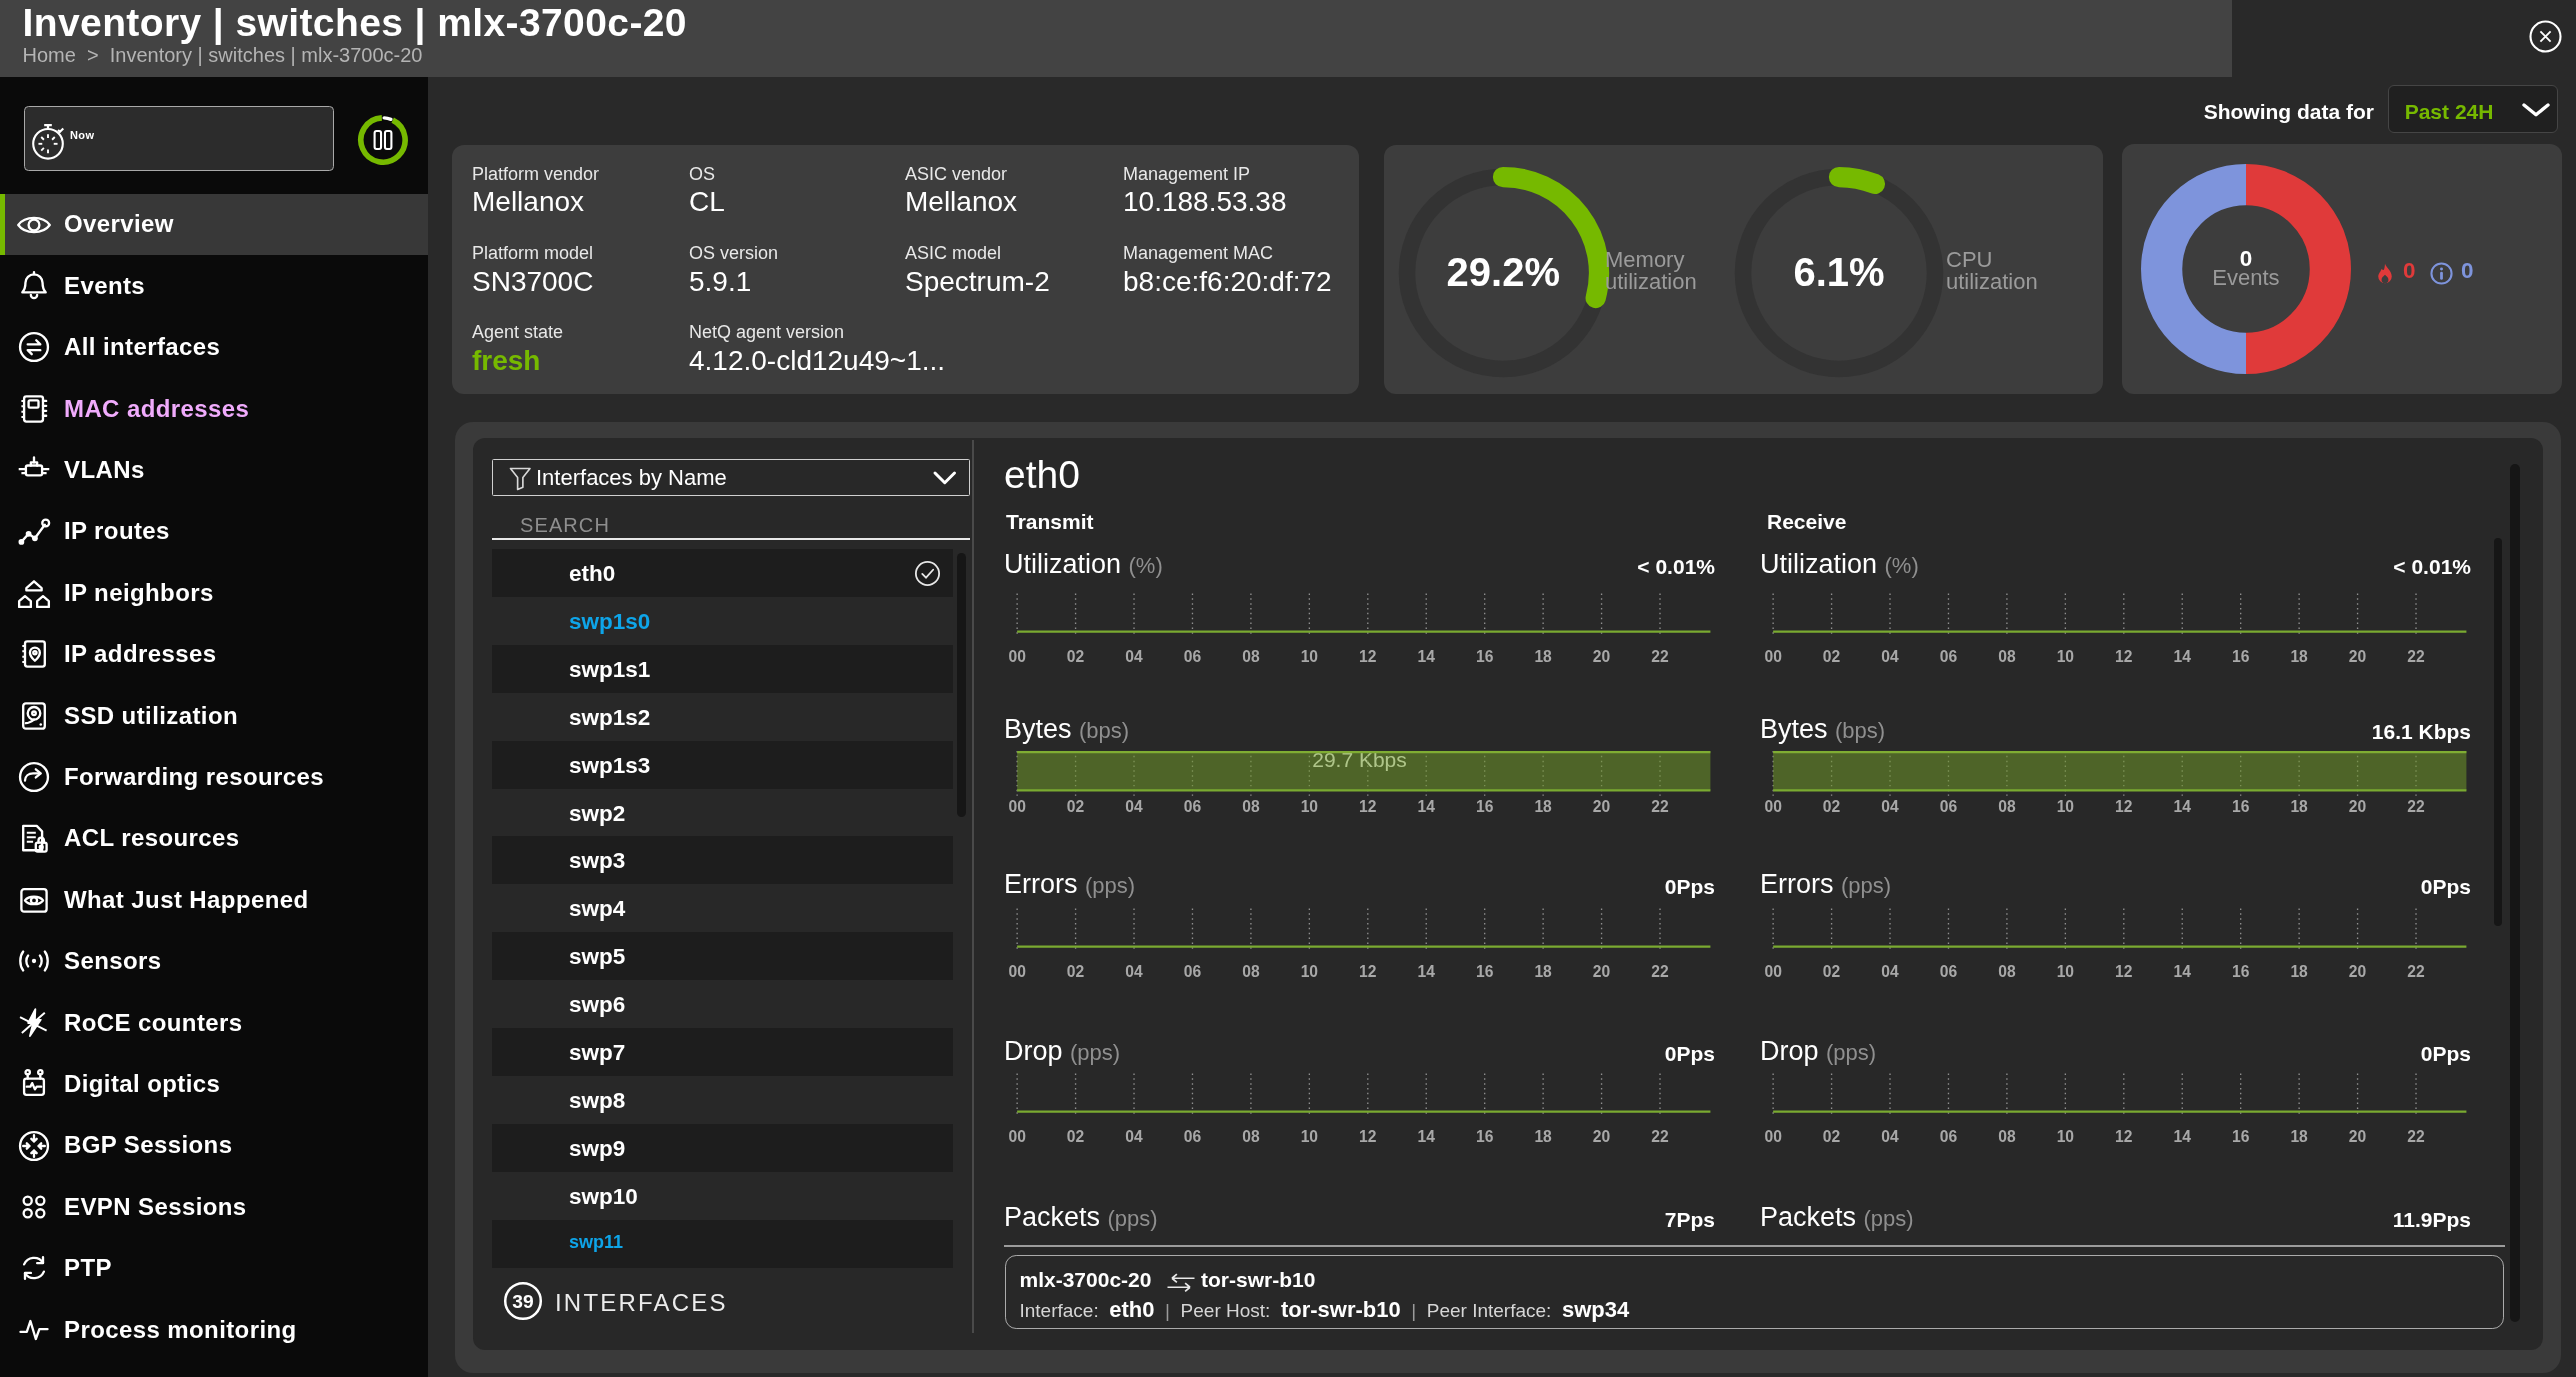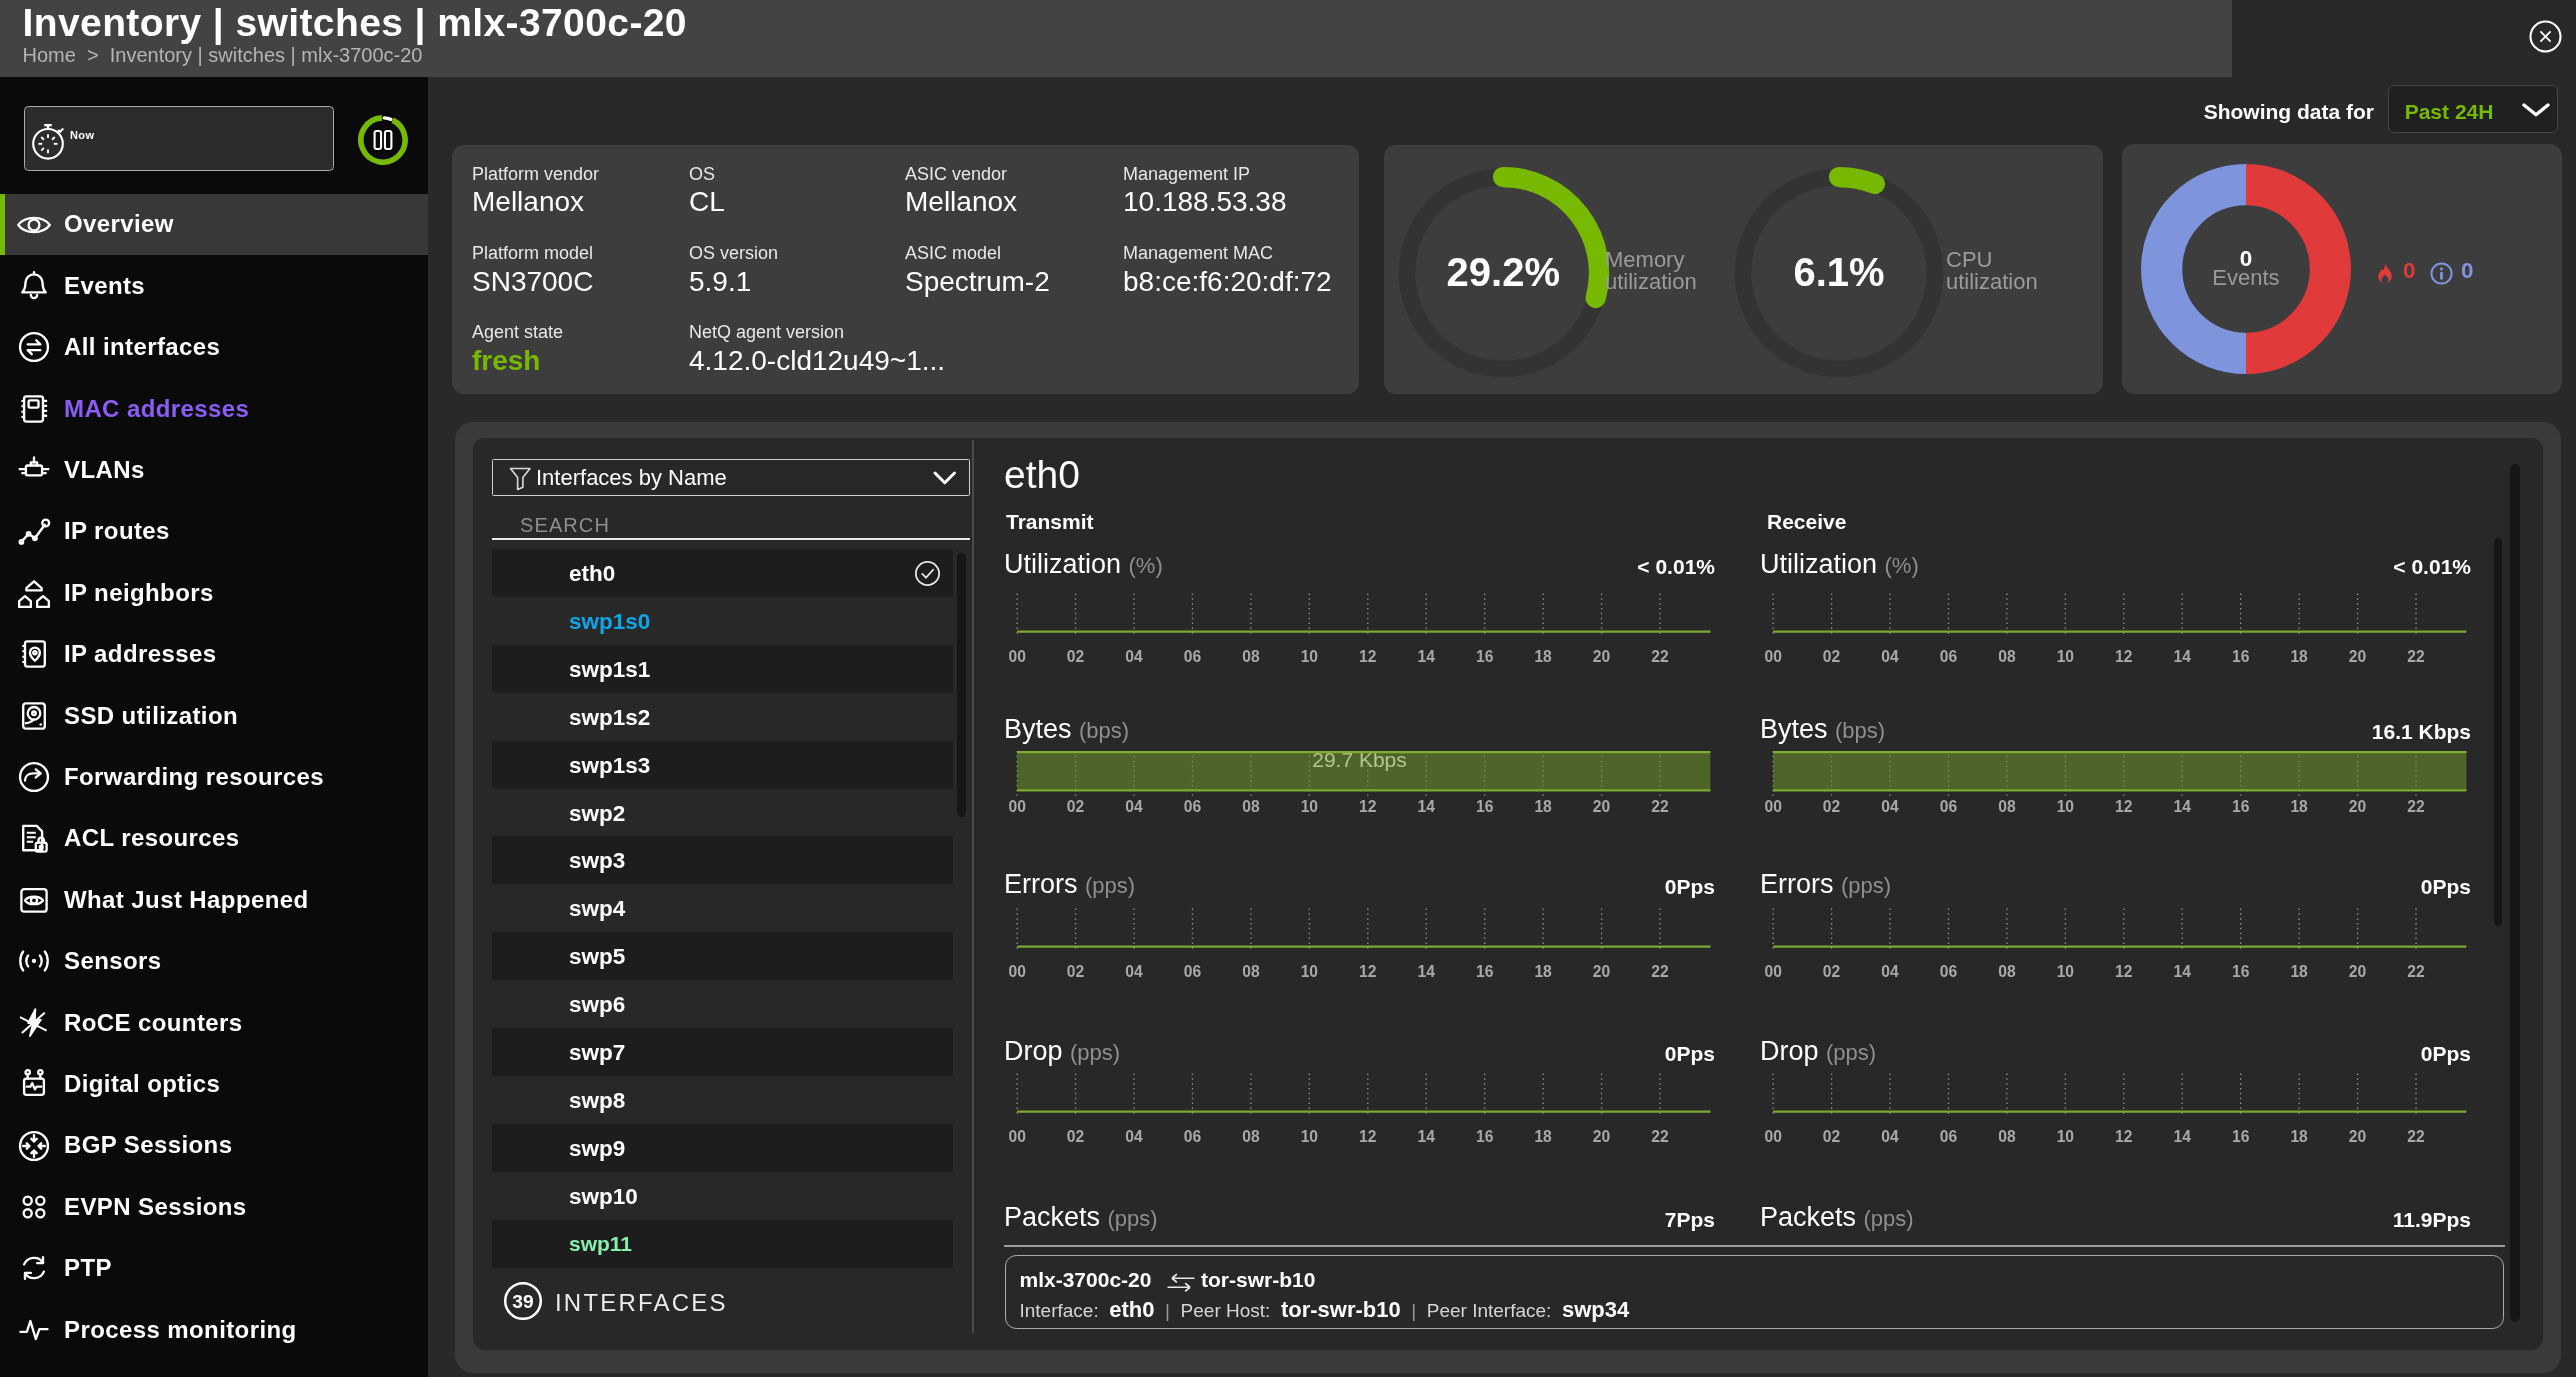--- a/index.html
+++ b/index.html
@@ -59,21 +59,21 @@
         <path d="M13 17 h13 m-3.5 -4.5 l4.5 4.5" stroke="#fff" stroke-width="2.6" fill="none" stroke-linecap="round" stroke-linejoin="round"></path>
         <path d="M27 23.5 h-13 m3.5 4.5 l-4.5 -4.5" stroke="#fff" stroke-width="2.6" fill="none" stroke-linecap="round" stroke-linejoin="round"></path>
       </svg>
 <div class="abs" style="left:64px;top:256px;font-size:24px;font-weight:bold;color:#fff;letter-spacing:0.4px">All interfaces</div>
 <svg class="abs" style="left:15.7px;top:314px" width="36" height="36" viewBox="0 0 40 40">
         <rect x="9" y="6" width="21" height="28" rx="2.5" stroke="#fff" stroke-width="2.6" fill="none" stroke-linecap="round" stroke-linejoin="round"></rect>
         <path d="M30 11 h3.5 M30 16.5 h3.5 M30 22 h3.5 M30 27.5 h3.5" stroke="#fff" stroke-width="2.6" fill="none" stroke-linecap="round" stroke-linejoin="round"></path>
         <path d="M9 11 h-3 M9 17 h-3 M9 23 h-3 M9 29 h-3" stroke="#fff" stroke-width="2.2" fill="none"></path>
         <rect x="14" y="10.5" width="11" height="8" rx="1.5" stroke="#fff" stroke-width="2.6" fill="none" stroke-linecap="round" stroke-linejoin="round"></rect>
       </svg>
-<div class="abs" style="left:64px;top:318px;font-size:24px;font-weight:bold;color:#8b5cf6;letter-spacing:0.4px">MAC addresses</div>
+<div class="abs" style="left:64px;top:318px;font-size:24px;font-weight:bold;color:#f0abfc;letter-spacing:0.4px">MAC addresses</div>
 <svg class="abs" style="left:15.7px;top:375px" width="36" height="36" viewBox="0 0 40 40">
         <rect x="11" y="15" width="18" height="11" rx="2" stroke="#fff" stroke-width="2.6" fill="none" stroke-linecap="round" stroke-linejoin="round"></rect>
         <path d="M16.5 15 v-3.5 h7 v3.5" stroke="#fff" stroke-width="2.6" fill="none" stroke-linecap="round" stroke-linejoin="round"></path>
         <path d="M20 11.5 v-5.5" stroke="#fff" stroke-width="2.6" fill="none" stroke-linecap="round" stroke-linejoin="round"></path>
         <path d="M11 19 h-8 M11 23.5 h-5 M29 19 h8 M29 23.5 h5" stroke="#fff" stroke-width="2.4" fill="none"></path>
       </svg>
 <div class="abs" style="left:64px;top:379px;font-size:24px;font-weight:bold;color:#fff;letter-spacing:0.4px">VLANs</div>
 <svg class="abs" style="left:15.7px;top:437px" width="36" height="36" viewBox="0 0 40 40">
         <path d="M6 31 L14 22 L21 27 L32 12" stroke="#fff" stroke-width="2.6" fill="none" stroke-linecap="round" stroke-linejoin="round"></path>
         <circle cx="6" cy="31" r="3.2" fill="#fff" stroke="none"></circle>
@@ -267,21 +267,21 @@
 <div class="abs" style="left:492px;top:932px;width:461px;height:48px;background:#1d1d1d"></div>
 <div class="abs" style="left:569px;top:944px;font-size:22.5px;font-weight:bold;color:#fff">swp5</div>
 <div class="abs" style="left:569px;top:992px;font-size:22.5px;font-weight:bold;color:#fff">swp6</div>
 <div class="abs" style="left:492px;top:1028px;width:461px;height:48px;background:#1d1d1d"></div>
 <div class="abs" style="left:569px;top:1040px;font-size:22.5px;font-weight:bold;color:#fff">swp7</div>
 <div class="abs" style="left:569px;top:1088px;font-size:22.5px;font-weight:bold;color:#fff">swp8</div>
 <div class="abs" style="left:492px;top:1124px;width:461px;height:48px;background:#1d1d1d"></div>
 <div class="abs" style="left:569px;top:1136px;font-size:22.5px;font-weight:bold;color:#fff">swp9</div>
 <div class="abs" style="left:569px;top:1184px;font-size:22.5px;font-weight:bold;color:#fff">swp10</div>
 <div class="abs" style="left:492px;top:1220px;width:461px;height:48px;background:#1d1d1d"></div>
-<div class="abs" style="left:569px;top:1232px;font-size:21px;font-weight:bold;color:#86efac">swp11</div>
+<div class="abs" style="left:569px;top:1232px;font-size:18px;font-weight:bold;color:#0ea5e9">swp11</div>
 <svg class="abs" style="left:914px;top:560px" width="27" height="27" viewBox="0 0 36 36">
 <circle cx="18" cy="18" r="15.5" stroke="#e8e8e8" stroke-width="2.4" fill="none"></circle>
 <path d="M11 18.5 L16 23.5 L25.5 13" stroke="#e8e8e8" stroke-width="2.4" fill="none" stroke-linecap="round"></path>
 </svg>
 <div class="abs" style="left:957px;top:553px;width:9px;height:264px;background:#161616;border-radius:4.5px"></div>
 <svg class="abs" style="left:503px;top:1281px" width="40" height="40" viewBox="0 0 54 54">
 <circle cx="27" cy="27" r="24" stroke="#fff" stroke-width="3.4" fill="none"></circle>
 <text x="27" y="36" font-size="26" font-weight="bold" fill="#fff" text-anchor="middle" font-family="Liberation Sans, sans-serif">39</text>
 </svg>
 <div class="abs" style="left:555px;top:1289px;font-size:24px;color:#ececec;letter-spacing:2.2px">INTERFACES</div>

